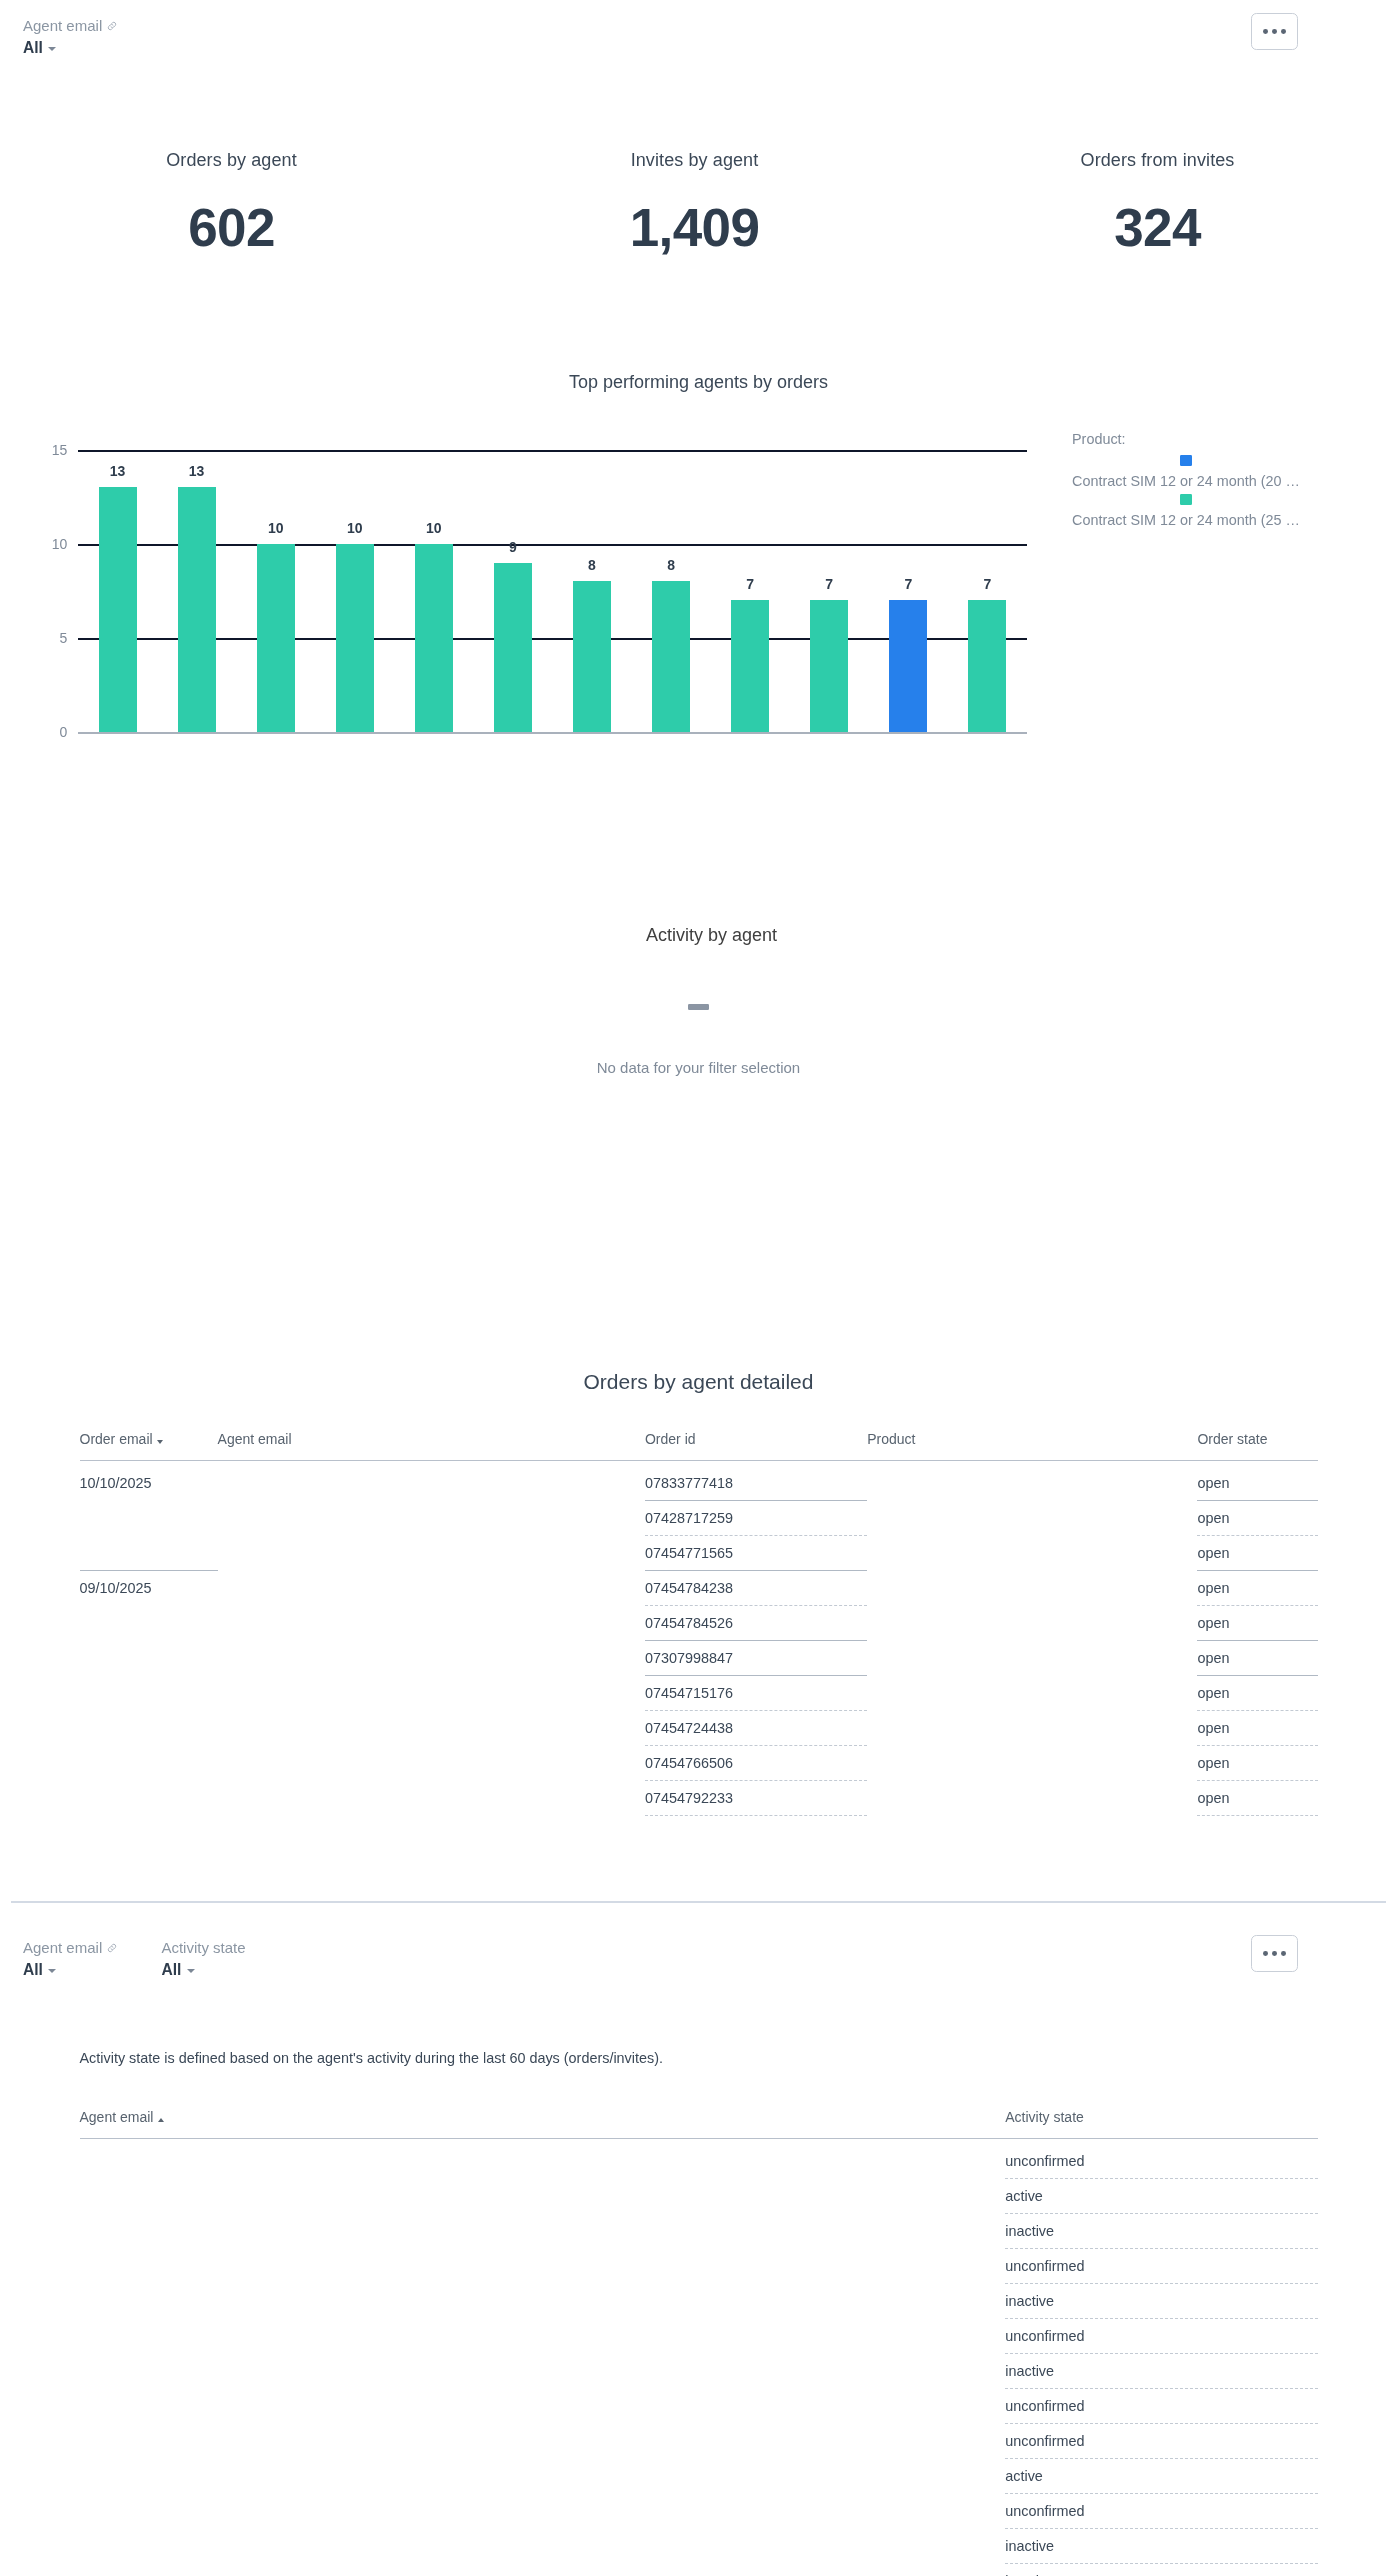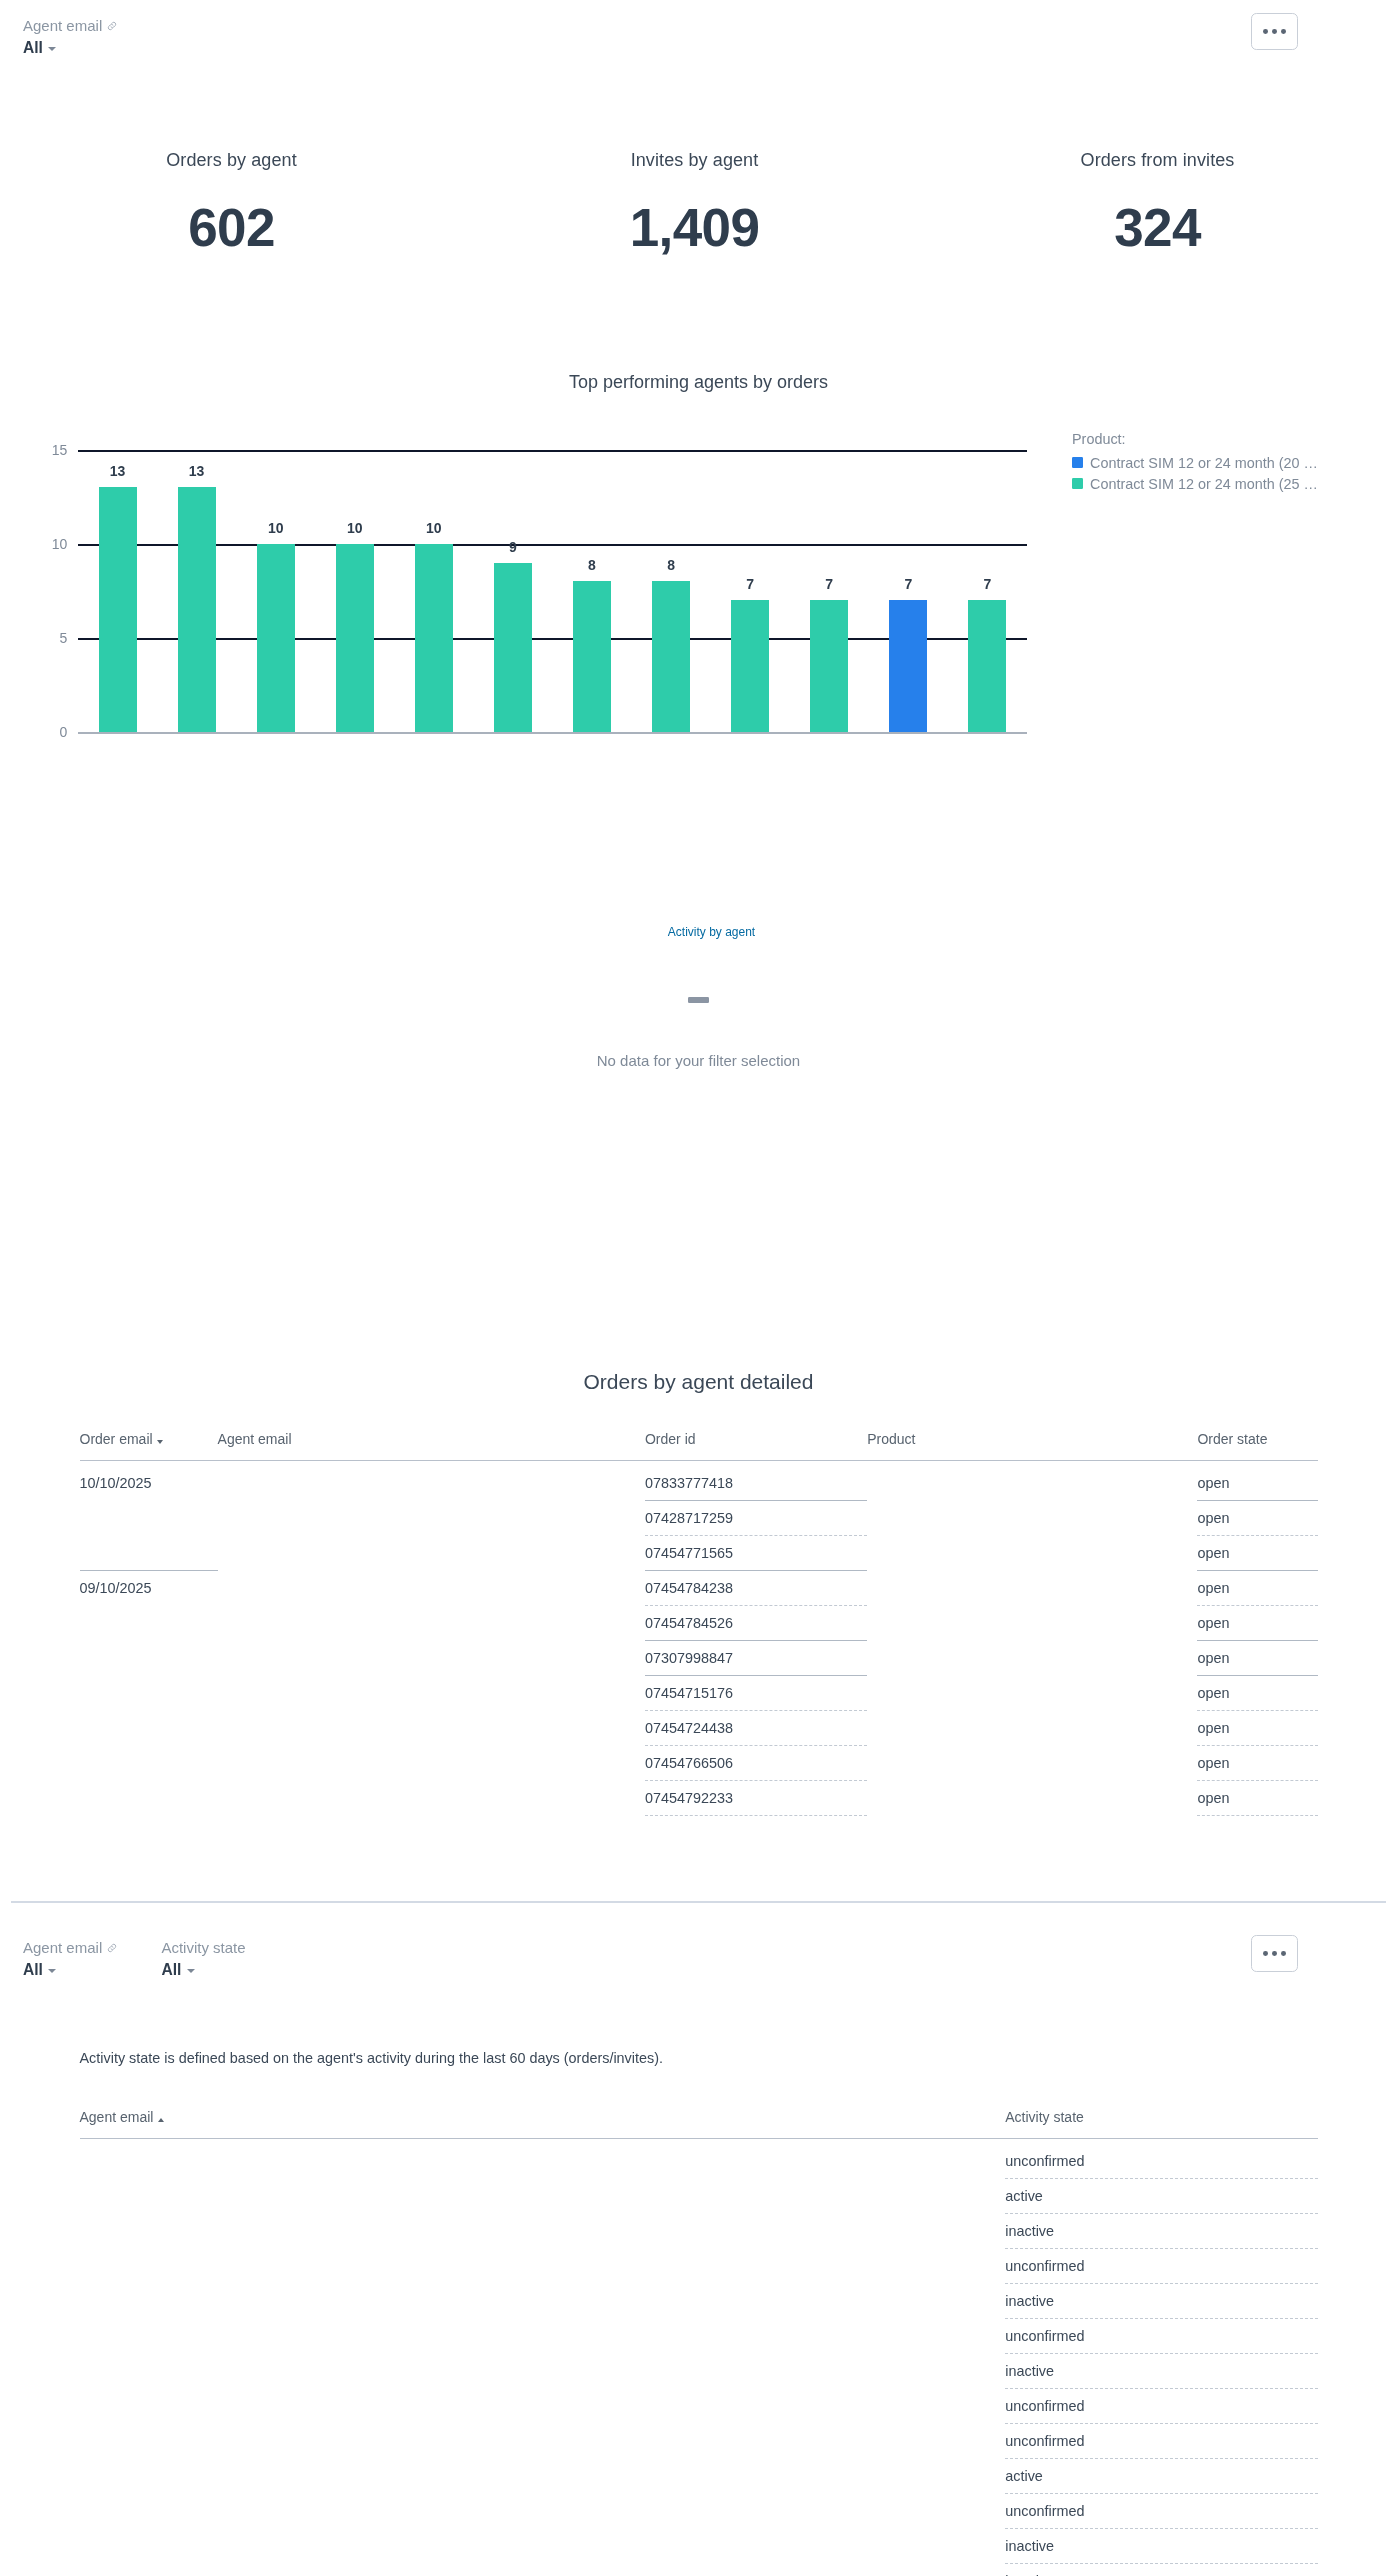--- a/index.html
+++ b/index.html
@@ -186,28 +186,29 @@
   }
   .legend-item {
     display: flex;
     align-items: center;
     gap: 6.6px;
     font-size: 14.4px;
     color: #7f8a98;
     margin-bottom: 4.8px;
     white-space: nowrap;
     cursor: pointer;
+    flex-direction: column;
   }
   .legend-swatch {
     width: 11.4px; height: 11.4px; flex: none; border-radius: 1.2px;
   }
 
   
   .empty-block { position: absolute; top: 925px; left: 0; right: 0; text-align: center; }
-  .empty-title { font-size: 12px; color: #0369a1; padding-left: 26px; }
+  .empty-title { font-size: 18px; color: #404040; padding-left: 26px; }
   .empty-dash {
     width: 20.4px; height: 6px; border-radius: 1.2px;
     background: #8b95a3;
     margin: 58px auto 0;
   }
   .empty-msg {
     margin-top: 49px;
     font-size: 15px;
     color: #7f8a98;
   }

